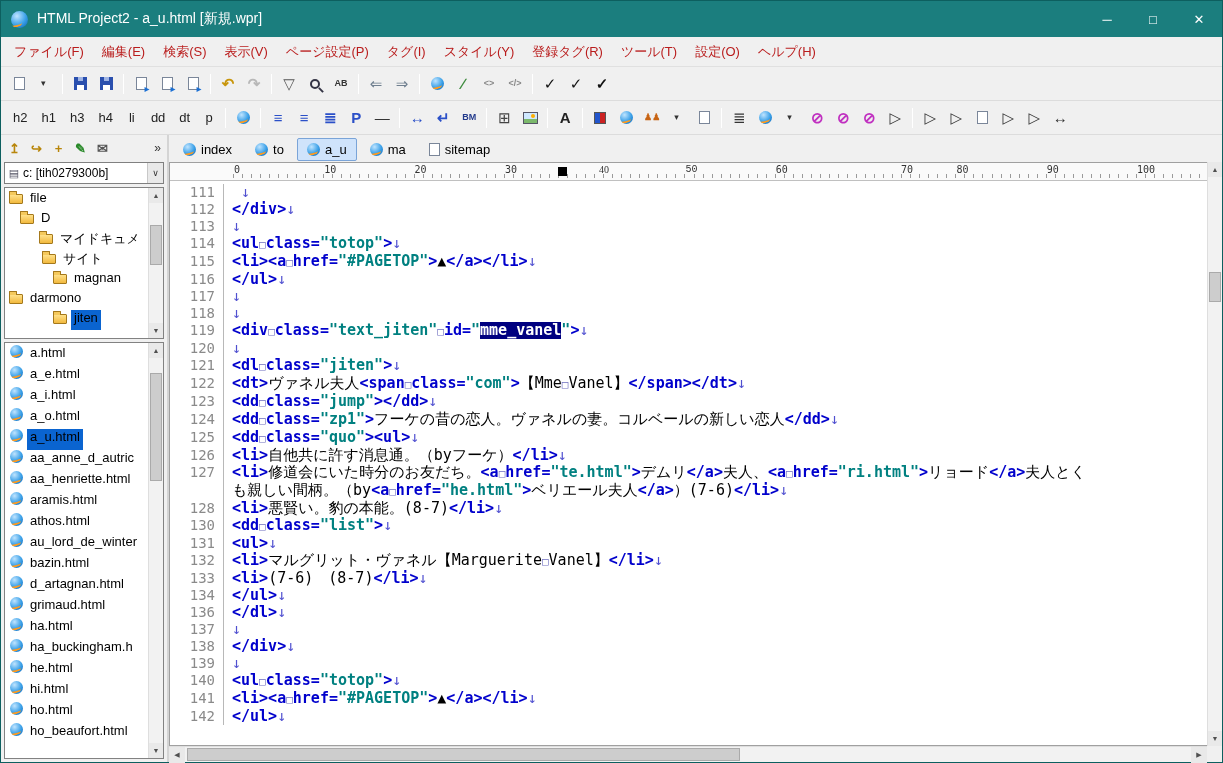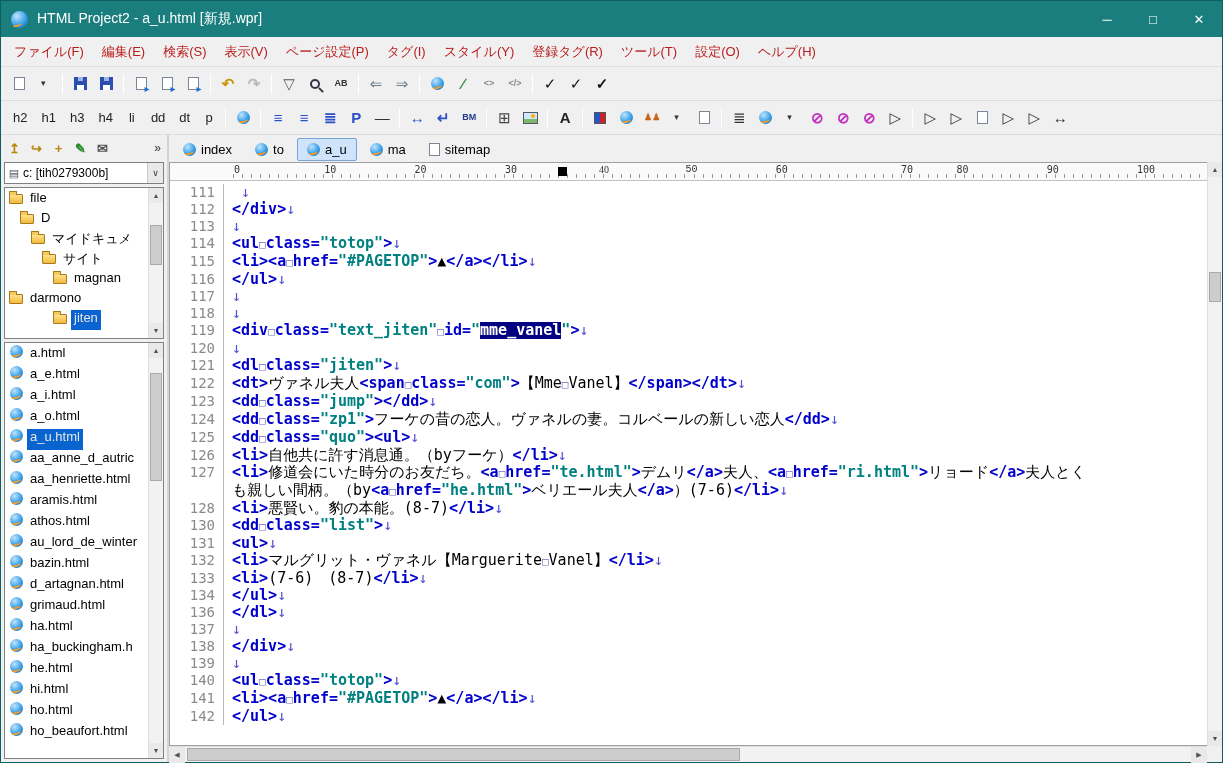--- a/index.html
+++ b/index.html
@@ -62,21 +62,21 @@
   .drive-icon{width:18px;text-align:center;font-size:11px;color:#556}
   .drive-value{flex:1;white-space:nowrap;overflow:hidden}
   .combo-arrow{width:16px;height:20px;background:#e9e9e9;border-left:1px solid #c8c8c8;display:flex;align-items:center;justify-content:center;font-size:9px;color:#333}
   .panel{background:#fff;border:1px solid #828282;margin:0 3px 3px 3px;display:flex;min-height:0;overflow:hidden}
   .tree-panel{height:152px;flex:0 0 152px}
   .files-panel{flex:1}
   .panel-content{flex:1;overflow:hidden;padding-top:2px}
   .tree-row,.file-row{height:20px;display:flex;font-size:13px;white-space:nowrap;gap:4px;padding-left:4px}
   .file-row{height:21px;padding-left:5px}
   .row-label{padding:0 3px}
-  .selected>.row-label{background:var(--c-listsel);color:#e5e5e5}
+  .selected>.row-label{background:var(--c-listsel);color:#000000}
 
   
   .vscroll{width:15px;flex:0 0 15px;background:#f2f2f2;border-left:1px solid #dedede;display:flex;flex-direction:column;position:relative}
   .sb-btn{height:15px;flex:0 0 15px;display:flex;align-items:center;justify-content:center;font-size:7px;color:#505050;background:#e9e9e9}
   .sb-btn.h{width:16px;height:16px;flex:0 0 16px}
   .sb-track{flex:1;position:relative}
   .sb-thumb{position:absolute;left:1px;right:1px;background:#cdcdcd;border:1px solid #aaa}
   .hscroll{height:16px;background:#f2f2f2;border-top:1px solid #dedede;display:flex;flex:1}
   .htrack{flex:1;position:relative}
   .hthumb{position:absolute;top:1px;bottom:1px;background:#cdcdcd;border:1px solid #aaa}
@@ -349,21 +349,21 @@
       <div class="panel tree-panel">
         <div class="panel-content" id="tree">
             <div class="tree-row" style="padding-left: 4px;">
               <span class="i-folder"></span>
               <span class="row-label">file</span>
             </div>
             <div class="tree-row" style="padding-left: 15px;">
               <span class="i-folder"></span>
               <span class="row-label">D</span>
             </div>
-            <div class="tree-row" style="padding-left: 26px;">
+            <div class="tree-row" style="padding-left: 26px; margin-left: 8px;">
               <span class="i-folder"></span>
               <span class="row-label">マイドキュメ</span>
             </div>
             <div class="tree-row" style="padding-left: 37px;">
               <span class="i-folder"></span>
               <span class="row-label">サイト</span>
             </div>
             <div class="tree-row" style="padding-left: 48px;">
               <span class="i-folder"></span>
               <span class="row-label">magnan</span>

